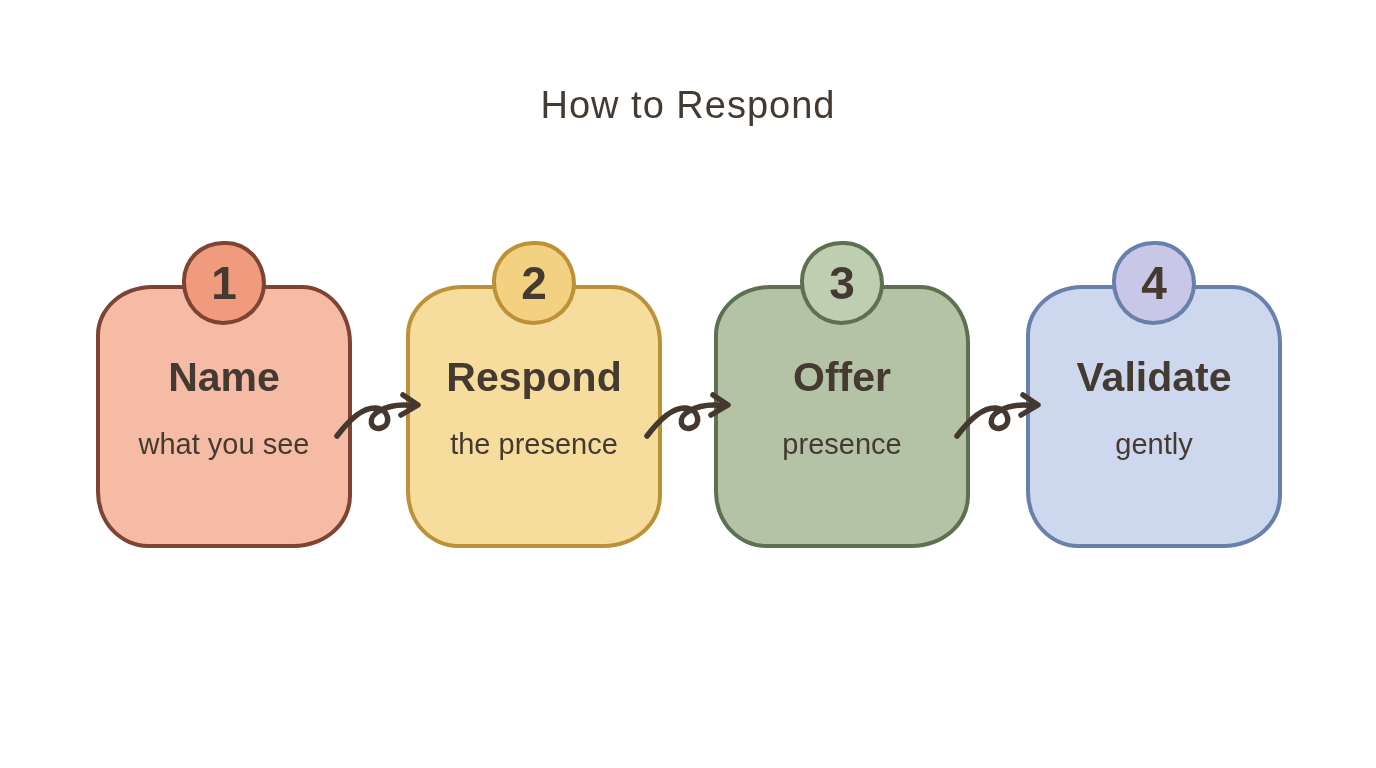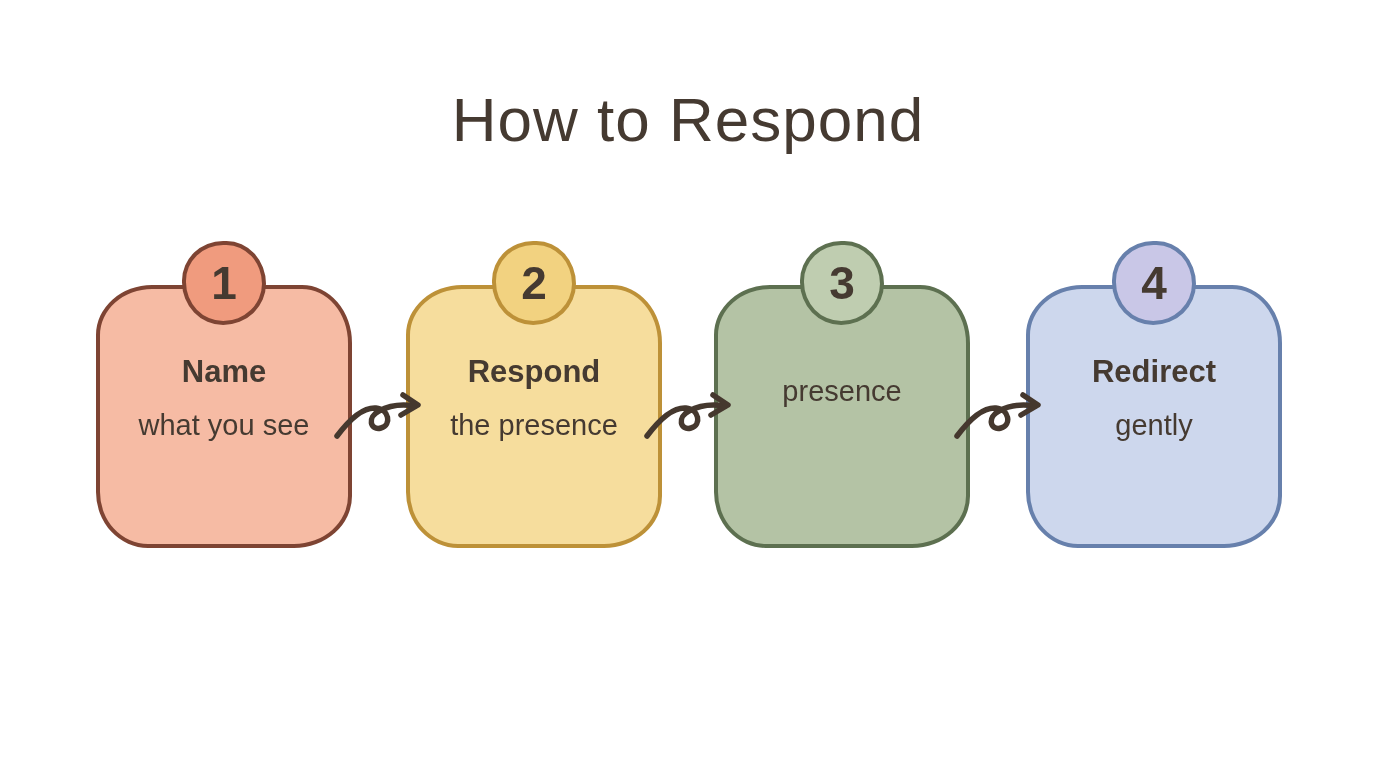--- a/index.html
+++ b/index.html
@@ -13,21 +13,21 @@
     height: 768px;
     background: var(--bg, #ffffff);
     overflow: hidden;
   }
   .title {
     position: absolute;
     top: 84px;
     left: 0;
     width: 100%;
     text-align: center;
-    font-size: 62px;
+    font-size: 38px;
     font-weight: 500;
     letter-spacing: 1px;
     color: var(--text, #4a3f37);
   }
   .card {
     position: absolute;
     top: 285px;
     width: 256px;
     height: 263px;
     background: var(--fill);
@@ -56,27 +56,27 @@
     box-sizing: border-box;
     display: flex;
     align-items: center;
     justify-content: center;
     font-size: 46px;
     font-weight: 600;
     color: var(--text, #45382e);
     z-index: 3;
   }
   .card-heading {
-    font-size: 31px;
+    font-size: 41px;
     font-weight: 700;
     color: var(--text, #443a30);
     line-height: 1.1;
   }
   .card-subtitle {
-    margin-top: 20px;
+    margin-top: 28px;
     font-size: 29px;
     font-weight: 400;
     color: var(--text, #4a4038);
   }
   .arrow {
     position: absolute;
     top: 382px;
     width: 100px;
     height: 64px;
     z-index: 4;
@@ -116,27 +116,28 @@
     <div class="card-subtitle">the presence</div>
   </div>
 
   <svg class="arrow arrow-1" viewBox="0 0 100 64" aria-hidden="true">
     <path d="M4 54 C16 38 30 25 43 26 C56 27 59 43 48 46 C37 49 34 35 46 29 C57 23 70 22 82 24"></path>
     <path d="M70 13 L85 23 L68 33"></path>
   </svg>
 
   <div class="card card-2" style="--fill: #b4c3a5; --border: #5d7050; --badge-fill: #bfcdb0;">
     <div class="badge">3</div>
+    <div class="card-heading">Offer</div>
     <div class="card-subtitle">presence</div>
   </div>
 
   <svg class="arrow arrow-2" viewBox="0 0 100 64" aria-hidden="true">
     <path d="M4 54 C16 38 30 25 43 26 C56 27 59 43 48 46 C37 49 34 35 46 29 C57 23 70 22 82 24"></path>
     <path d="M70 13 L85 23 L68 33"></path>
   </svg>
 
   <div class="card card-3" style="--fill: #cdd7ed; --border: #6780ac; --badge-fill: #c9c7e7;">
     <div class="badge">4</div>
-    <div class="card-heading">Redirect</div>
+    <div class="card-heading">Validate</div>
     <div class="card-subtitle">gently</div>
   </div>
 
 </div>
 
 </body></html>

